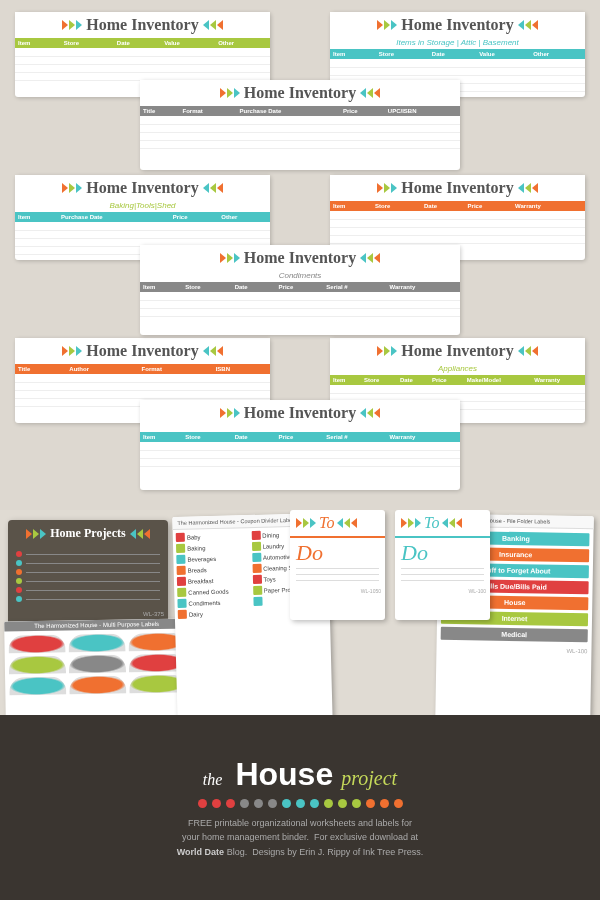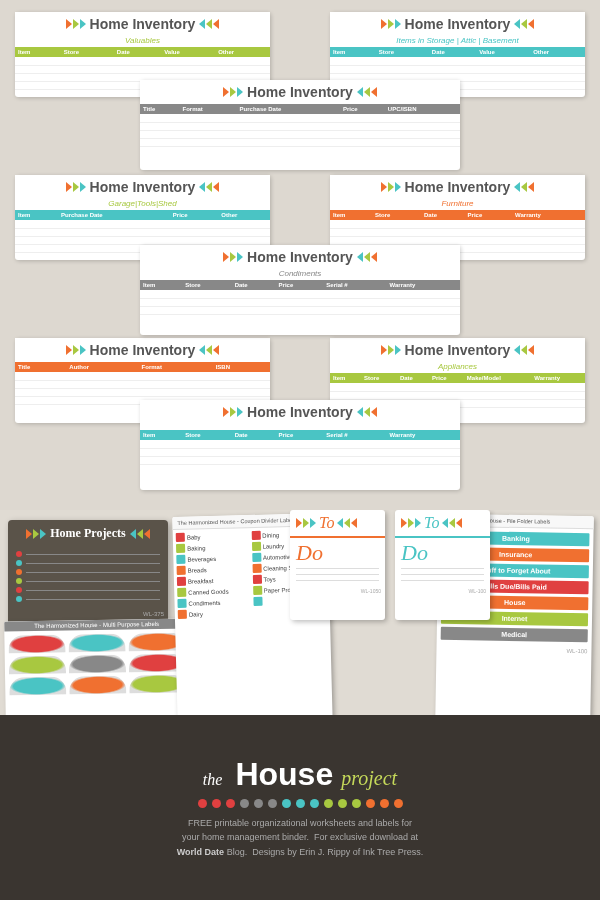--- a/index.html
+++ b/index.html
@@ -62,24 +62,24 @@
       border-bottom: 5px solid transparent;
     }
     .chevron-r {
       border-left: 6px solid;
     }
     .chevron-l {
       border-right: 6px solid;
     }
 
     .sheet-title {
-      font-size: 14px;
+      font-size: 16px;
       font-weight: bold;
       color: #555;
-      font-family: Liberation Sans, sans-serif;
+      font-family: Liberation Serif, serif;
     }
 
     .sheet-subtitle {
       text-align: center;
       font-size: 8px;
       font-style: italic;
       padding-bottom: 2px;
     }
 
     .sheet-table {
@@ -292,21 +292,20 @@
           <div class="chevron chevron-r" style="border-left-color:#a8c840;"></div>
           <div class="chevron chevron-r" style="border-left-color:#4ac4c4;"></div>
         </div>
         <span class="sheet-title">Home Inventory</span>
         <div class="chevron-right">
           <div class="chevron chevron-l" style="border-right-color:#4ac4c4;"></div>
           <div class="chevron chevron-l" style="border-right-color:#a8c840;"></div>
           <div class="chevron chevron-l" style="border-right-color:#f07030;"></div>
         </div>
       </div>
-      <div class="sheet-subtitle green">Valuables</div>
       <table class="sheet-table table-header-green">
         <tbody>
             <tr>
               <th>Item</th>
               <th>Store</th>
               <th>Date</th>
               <th>Value</th>
               <th>Other</th>
             </tr>
         <tr>
@@ -459,21 +458,21 @@
           <div class="chevron chevron-r" style="border-left-color:#a8c840;"></div>
           <div class="chevron chevron-r" style="border-left-color:#4ac4c4;"></div>
         </div>
         <span class="sheet-title">Home Inventory</span>
         <div class="chevron-right">
           <div class="chevron chevron-l" style="border-right-color:#4ac4c4;"></div>
           <div class="chevron chevron-l" style="border-right-color:#a8c840;"></div>
           <div class="chevron chevron-l" style="border-right-color:#f07030;"></div>
         </div>
       </div>
-      <div class="sheet-subtitle green">Garage|Tools|Shed</div>
+      <div class="sheet-subtitle green">Baking|Tools|Shed</div>
       <table class="sheet-table table-header-teal">
         <tbody>
             <tr>
               <th>Item</th>
               <th>Purchase Date</th>
               <th>Price</th>
               <th>Other</th>
             </tr>
         <tr>
               <td></td>
@@ -510,21 +509,20 @@
           <div class="chevron chevron-r" style="border-left-color:#a8c840;"></div>
           <div class="chevron chevron-r" style="border-left-color:#4ac4c4;"></div>
         </div>
         <span class="sheet-title">Home Inventory</span>
         <div class="chevron-right">
           <div class="chevron chevron-l" style="border-right-color:#4ac4c4;"></div>
           <div class="chevron chevron-l" style="border-right-color:#a8c840;"></div>
           <div class="chevron chevron-l" style="border-right-color:#f07030;"></div>
         </div>
       </div>
-      <div class="sheet-subtitle orange">Furniture</div>
       <table class="sheet-table table-header-orange">
         <tbody>
             <tr>
               <th>Item</th>
               <th>Store</th>
               <th>Date</th>
               <th>Price</th>
               <th>Warranty</th>
             </tr>
         <tr>

